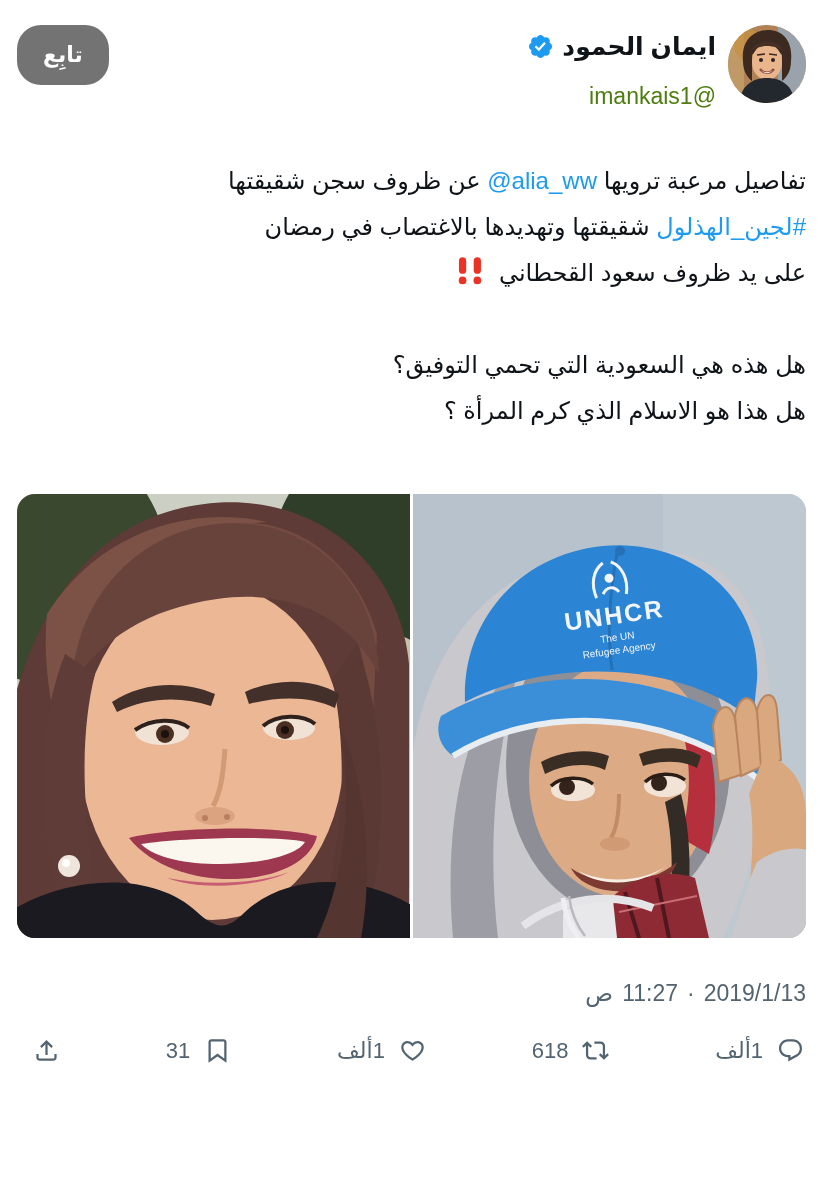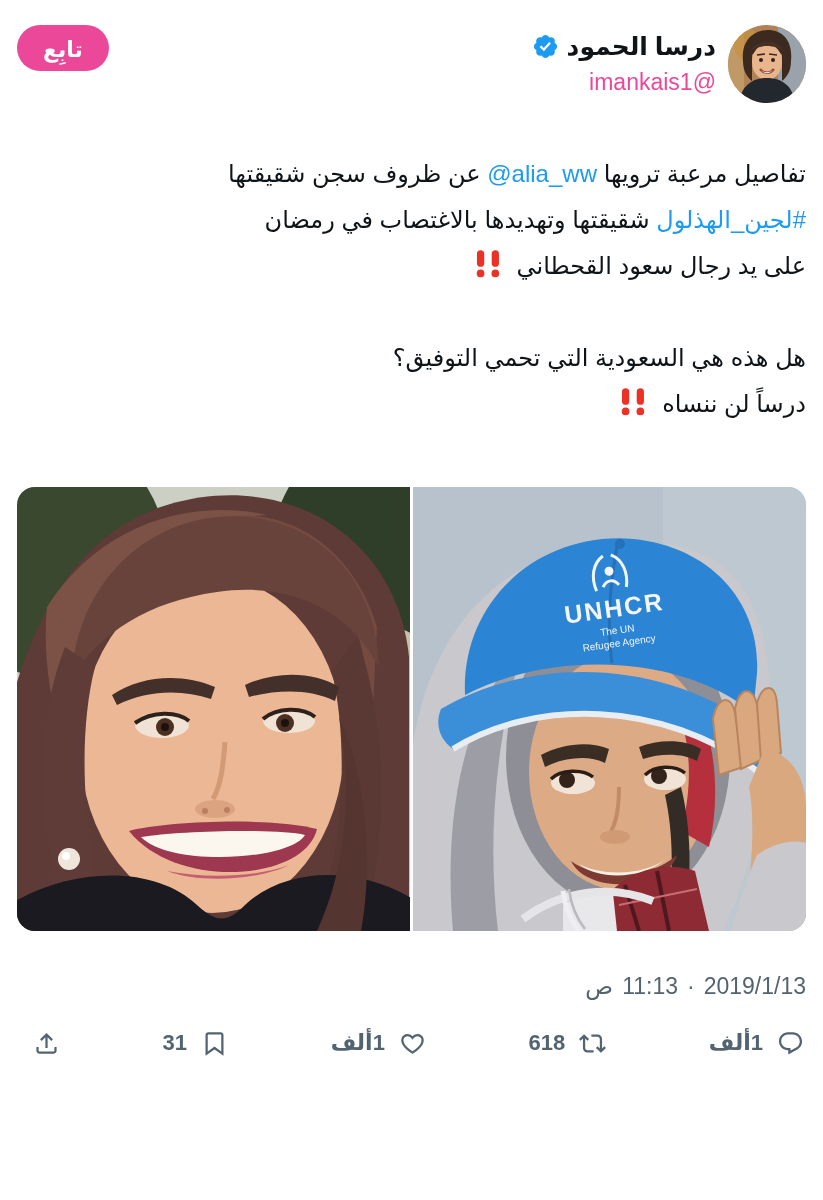--- a/index.html
+++ b/index.html
@@ -8,23 +8,23 @@
   .page{direction:rtl;padding:0 17px;}
 
   
   .hdr{display:flex;align-items:flex-start;gap:12px;margin-top:25px;}
   .avatar{width:78px;height:78px;border-radius:50%;overflow:hidden;flex:0 0 auto;cursor:pointer;}
   .avatar svg{display:block;width:100%;height:100%;}
   .idblock{padding-top:6px;}
   .namerow{display:flex;align-items:center;gap:8px;}
   .dname{font-size:25px;font-weight:bold;color:#0f1419;line-height:1.2;cursor:pointer;}
   .badge{width:27px;height:27px;display:inline-flex;}
-  .handle{font-size:23px;color:#ec4899;margin-top:8px;}
-  .follow{margin-inline-start:auto;align-self:flex-start;background:#ec4899;color:#fff;
-          border:none;border-radius:24px;height:46px;padding:12px 26px;font-size:22px;
+  .handle{font-size:23px;color:#4d7c0f;margin-top:22px;}
+  .follow{margin-inline-start:auto;align-self:flex-start;background:#737373;color:#fff;
+          border:none;border-radius:24px;height:60px;padding:12px 26px;font-size:22px;
           font-weight:bold;font-family:inherit;cursor:pointer;}
 
   
   .ttext{margin-top:48px;font-size:24px;line-height:46px;color:#0f1419;}
   .tline{white-space:nowrap;text-align:right;}
   .tline.blank{height:46px;}
   .link{color:#1d9bf0;cursor:pointer;}
   .emoji{display:inline-block;margin-right:4px;}
   .emoji svg{vertical-align:-4px;}
 
@@ -32,21 +32,21 @@
   .media{direction:ltr;margin-top:60px;height:444px;display:flex;gap:3px;
          border-radius:18px;overflow:hidden;}
   .photo{flex:1 1 0;overflow:hidden;cursor:pointer;}
   .photo svg{display:block;width:100%;height:100%;}
 
   
   .stamp{display:flex;direction:rtl;gap:9px;margin-top:42px;font-size:23px;color:#536471;align-items:baseline;}
 
   
   .actions{display:flex;justify-content:space-between;margin-top:30px;padding:0 2px;align-items:center;}
-  .action{display:flex;gap:14px;color:#536471;cursor:pointer;font-weight:bold;}
+  .action{display:flex;align-items:center;gap:14px;color:#536471;cursor:pointer;}
   .acount{font-size:22px;color:#536471;}
   .aicon{display:inline-flex;width:27px;height:27px;}
   .aicon svg{width:27px;height:27px;fill:#536471;}
 </style>
 </head>
 <body>
 
 <div class="page">
 
   <div class="hdr">
@@ -62,57 +62,48 @@
         <circle cx="33" cy="35" r="2" fill="#2f211a"></circle>
         <circle cx="45" cy="35" r="2" fill="#2f211a"></circle>
         <path d="M29,30 L37,29 M41,29 L49,30" stroke="#3a2a20" stroke-width="1.6" fill="none"></path>
         <path d="M32,44 C36,49 42,49 46,44" stroke="#8c4a3c" stroke-width="2.4" fill="none"></path>
         <path d="M33,45 C37,48 41,48 45,45 L44,46 C40,49 38,49 34,46 Z" fill="#f7f2ea"></path>
         <path d="M11,78 C13,61 24,53 39,53 C54,53 65,61 67,78 Z" fill="#23282e"></path>
       </svg>
     </div>
     <div class="idblock">
       <div class="namerow">
-        <span class="dname">درسا الحمود</span>
+        <span class="dname">ايمان الحمود</span>
         <span class="badge">
           <svg viewBox="0 0 24 24">
               <path fill-rule="evenodd" fill="#1d9bf0" d="M22.25 12c0-1.43-.88-2.67-2.19-3.34.46-1.39.2-2.9-.81-3.91s-2.52-1.27-3.91-.81c-.66-1.31-1.91-2.19-3.34-2.19s-2.67.88-3.33 2.19c-1.4-.46-2.91-.2-3.92.81s-1.26 2.52-.8 3.91c-1.31.67-2.2 1.91-2.2 3.34s.89 2.67 2.2 3.34c-.46 1.39-.21 2.9.8 3.91s2.52 1.26 3.91.81c.67 1.31 1.91 2.19 3.34 2.19s2.68-.88 3.34-2.19c1.39.45 2.9.2 3.91-.81s1.27-2.52.81-3.91c1.31-.67 2.19-1.91 2.19-3.34zm-11.71 4.2L6.8 12.46l1.41-1.42 2.26 2.26 4.8-5.23 1.47 1.36-6.2 6.77z"></path>
             </svg>
         </span>
       </div>
       <div class="handle">@imankais1</div>
     </div>
     <button class="follow">تابِع</button>
   </div>
 
   <div class="ttext">
       <div class="tline"><span>تفاصيل مرعبة ترويها </span><span class="link" dir="ltr">@alia_ww</span><span> عن ظروف سجن شقيقتها</span></div>
       <div class="tline"><span class="link">#لجين_الهذلول</span><span> شقيقتها وتهديدها بالاغتصاب في رمضان</span></div>
-      <div class="tline"><span>على يد رجال سعود القحطاني </span><span class="emoji">
+      <div class="tline"><span>على يد ظروف سعود القحطاني </span><span class="emoji">
   <svg viewBox="0 0 30 26" width="33" height="29">
     <g fill="#ea3326">
       <rect x="3.6" y="1" width="6.6" height="15" rx="3.3"></rect>
       <circle cx="6.9" cy="22" r="3.5"></circle>
       <rect x="17" y="1" width="6.6" height="15" rx="3.3"></rect>
       <circle cx="20.3" cy="22" r="3.5"></circle>
     </g>
   </svg>
 </span></div>
       <div class="tline blank">&nbsp;</div>
       <div class="tline"><span>هل هذه هي السعودية التي تحمي التوفيق؟</span></div>
-      <div class="tline"><span>درساً لن ننساه </span><span class="emoji">
-  <svg viewBox="0 0 30 26" width="33" height="29">
-    <g fill="#ea3326">
-      <rect x="3.6" y="1" width="6.6" height="15" rx="3.3"></rect>
-      <circle cx="6.9" cy="22" r="3.5"></circle>
-      <rect x="17" y="1" width="6.6" height="15" rx="3.3"></rect>
-      <circle cx="20.3" cy="22" r="3.5"></circle>
-    </g>
-  </svg>
-</span></div>
+      <div class="tline"><span>هل هذا هو الاسلام الذي كرم المرأة ؟</span></div>
     </div>
 
   <div class="media">
     <div class="photo">
       <svg viewBox="0 0 393 444" preserveAspectRatio="xMidYMid slice" aria-hidden="true">
         <rect width="393" height="444" fill="#ccd0c4"></rect>
         <ellipse cx="38" cy="70" rx="112" ry="122" fill="#39482f"></ellipse>
         <ellipse cx="352" cy="88" rx="102" ry="142" fill="#2f3e29"></ellipse>
         <ellipse cx="372" cy="270" rx="72" ry="130" fill="#c7c0ab"></ellipse>
         <path d="M-20,460 C-40,260 10,60 150,18 C270,-18 380,50 392,170 L392,460 Z" fill="#5e3b36"></path>
@@ -195,21 +186,21 @@
         <path d="M110,432 C150,402 200,398 240,414" stroke="#e5e5e8" stroke-width="8" fill="none"></path>
         <path d="M150,404 C152,420 158,434 166,444" stroke="#efeff1" stroke-width="5" fill="none"></path>
         <path d="M156,402 C158,418 164,432 172,442" stroke="#b9b9bf" stroke-width="2.5" fill="none"></path>
       </svg>
     </div>
   </div>
 
   <div class="stamp">
     <span>2019/1/13</span>
     <span>·</span>
-    <span>11:13</span>
+    <span>11:27</span>
     <span>ص</span>
   </div>
 
   <div class="actions">
     <div class="action">
       <span class="aicon">
         <svg viewBox="0 0 24 24">
             <path d="M1.751 10c0-4.42 3.584-8 8.005-8h4.366c4.49 0 8.129 3.64 8.129 8.13 0 2.96-1.607 5.68-4.196 7.11l-8.054 4.46v-3.69h-.067c-4.49.1-8.183-3.51-8.183-8.01zm8.005-6c-3.317 0-6.005 2.69-6.005 6 0 3.37 2.77 6.08 6.138 6.01l.351-.01h1.761v2.3l5.087-2.81c1.951-1.08 3.163-3.13 3.163-5.36 0-3.39-2.744-6.13-6.129-6.13H9.756z"></path>
           </svg>
       </span>

